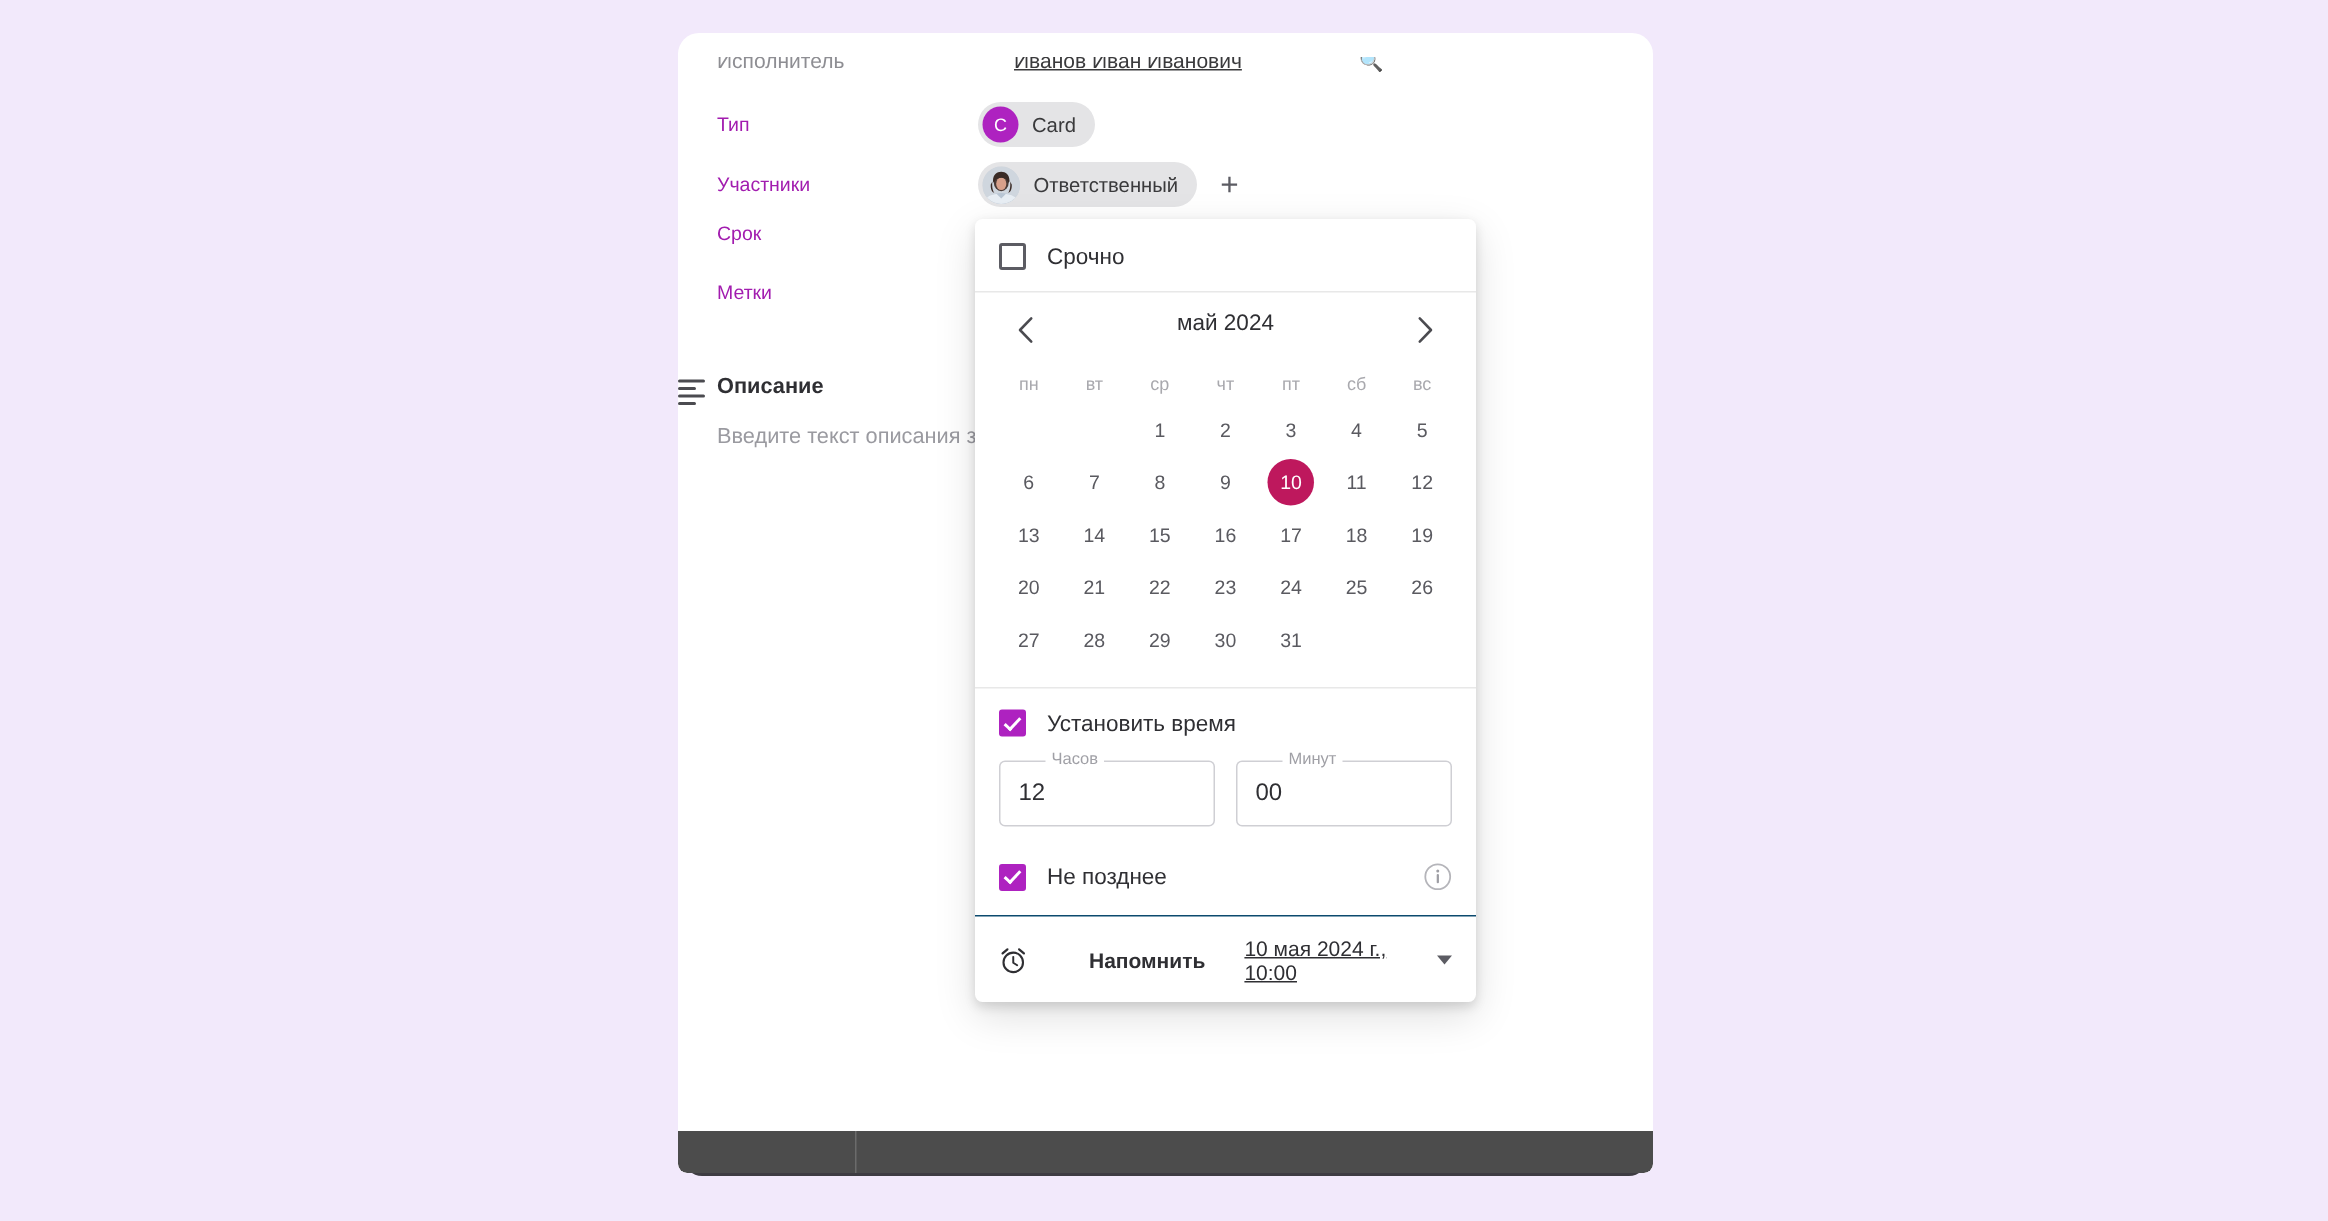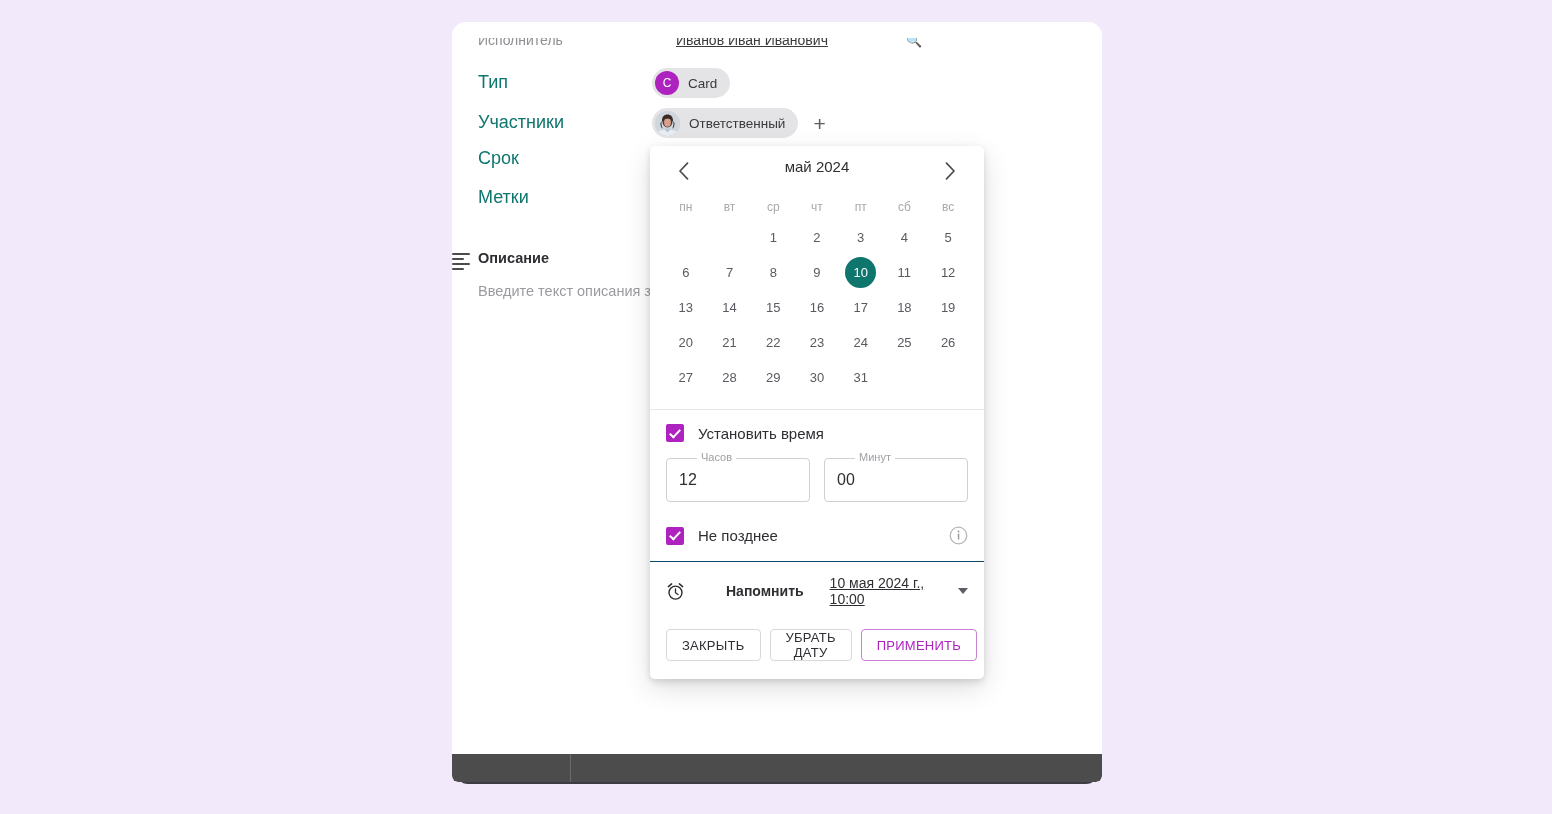--- a/index.html
+++ b/index.html
@@ -92,22 +92,22 @@
   .field-row {
     position: absolute;
     left: 26px;
     width: 600px;
     display: flex;
     align-items: center;
   }
   .field-label {
     width: 174px;
     flex: 0 0 174px;
-    font-size: 18px;
-    color: #0f766e;
+    font-size: 13px;
+    color: #a21caf;
     line-height: 1.2;
   }
   .field-value {
     flex: 1;
     display: flex;
     align-items: center;
   }
 
   
   .chip {
@@ -300,21 +300,21 @@
     width: 31px;
     height: 31px;
     line-height: 31px;
     margin: 0 auto;
     border-radius: 50%;
     font-size: 13px;
     color: #5a5a60;
     cursor: pointer;
   }
   .day.selected {
-    background: #0f766e;
+    background: #be185d;
     color: #ffffff;
     font-weight: 500;
   }
   .day.empty {
     cursor: default;
   }
 
   
   #time-section {
     padding: 14px 16px 6px 16px;
@@ -505,20 +505,24 @@
     <div id="description-placeholder">Введите текст описания за</div>
   </div>
 
   <div id="card-footer-bar">
     <div id="card-footer-divider"></div>
   </div>
 </div>
 
 <div id="date-popup">
 
+  <div id="urgent-row">
+    <span class="cb unchecked"></span>
+    <span class="cb-label">Срочно</span>
+  </div>
 
   <div id="month-nav">
     <span class="nav-arrow">
       <svg width="11" height="18" viewBox="0 0 11 18" aria-hidden="true">
         <path d="M9.5 1.2 2 9l7.5 7.8" fill="none" stroke="#4b4b50" stroke-width="1.7" stroke-linecap="round" stroke-linejoin="round"></path>
       </svg>
     </span>
     <span id="month-title">май 2024</span>
     <span class="nav-arrow">
       <svg width="11" height="18" viewBox="0 0 11 18" aria-hidden="true">
@@ -698,18 +702,13 @@
           <path d="M2.4 4.6 5.6 1.9" fill="none" stroke="#2f2f33" stroke-width="1.5" stroke-linecap="round"></path>
           <path d="M16.6 4.6 13.4 1.9" fill="none" stroke="#2f2f33" stroke-width="1.5" stroke-linecap="round"></path>
         </svg>
       </span>
       <span id="reminder-title">Напомнить</span>
       <span id="reminder-datetime">10 мая 2024 г., 10:00</span>
       <span id="reminder-caret"></span>
     </div>
   </div>
 
-  <div id="popup-actions">
-    <button class="btn secondary">ЗАКРЫТЬ</button>
-    <button class="btn secondary">УБРАТЬ ДАТУ</button>
-    <button class="btn primary">ПРИМЕНИТЬ</button>
-  </div>
 </div>
 
 </body></html>

